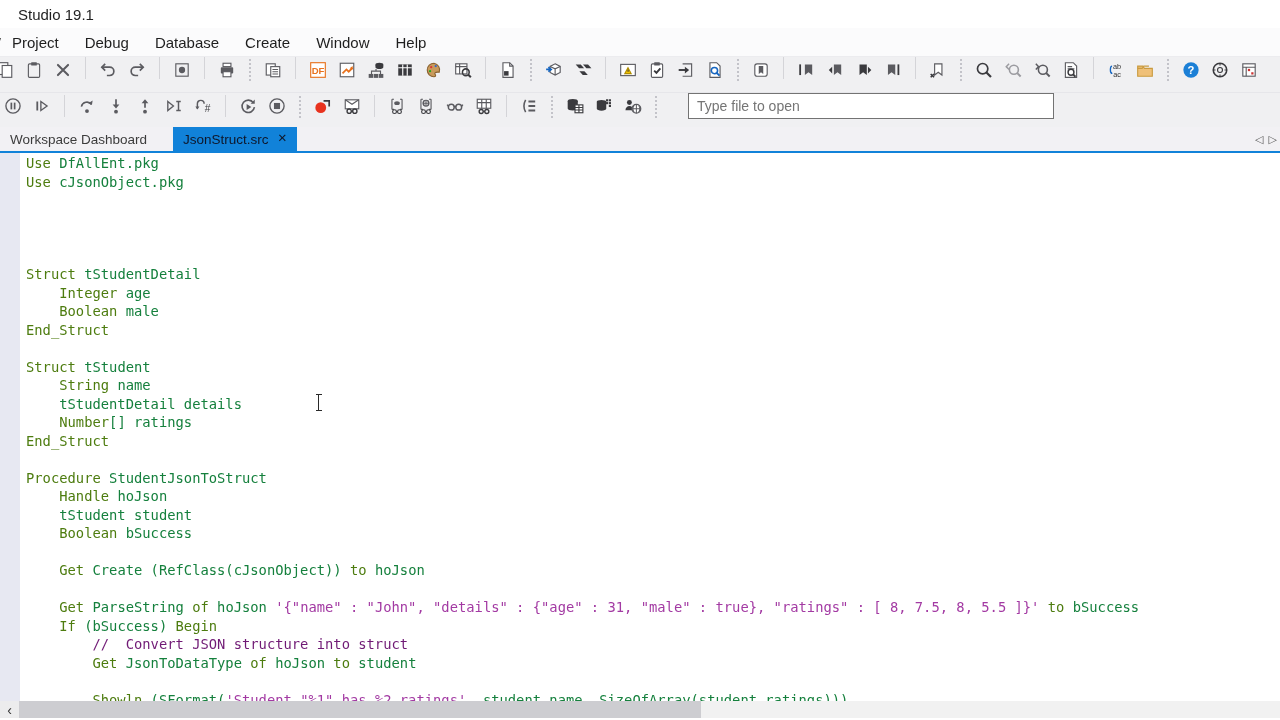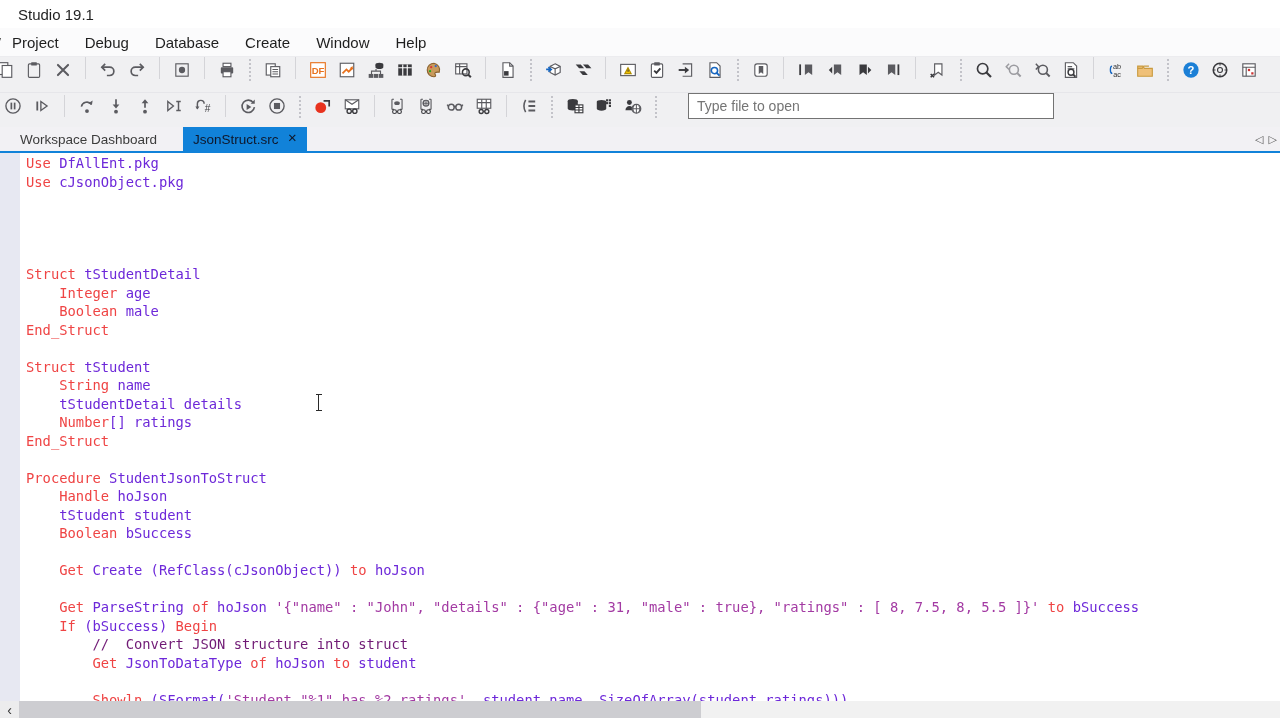--- a/index.html
+++ b/index.html
@@ -24,37 +24,37 @@
   .grip{width:6px;height:24px;margin:0 4px;flex:0 0 auto;
         background-image:radial-gradient(#c3c3c9 1px, rgba(0,0,0,0) 1.15px);
         background-size:4px 4px;background-position:1px 1px}
   .filebox{margin-left:22px;flex:0 0 auto}
   .filebox input{width:348px;height:24px;border:1px solid #737373;background:#fff;
         font-size:14px;color:#222;padding:0 8px;outline:none;
         font-family:"Liberation Sans",sans-serif}
   .filebox input::placeholder{color:#757575}
   .tabbar{height:24px;background:#f2f1f4;display:flex;align-items:stretch;position:relative;
           border-bottom:2px solid #1182d9;box-sizing:content-box}
-  .tabs{display:flex;padding-left:10px}
+  .tabs{display:flex;padding-left:0}
   .tab{display:flex;align-items:center;padding:0 10px;font-size:13.5px;color:#3c3c3c;cursor:default}
   .tab.active{background:#1182d9;color:#0f172a;margin-left:16px}
   .tab .close{margin-left:9px;font-size:11.5px;line-height:1}
   .tabscroll{position:absolute;right:3px;top:0;bottom:0;display:flex;align-items:center;
              color:#555;font-size:11px}
   .tabscroll span{margin-left:5px}
   .editor{position:relative;height:548px;background:#fff;overflow:hidden}
   .gutter{position:absolute;left:0;top:0;bottom:0;width:20px;background:#e7e8f2}
   .code{position:absolute;left:26px;top:1px;
         font-family:"DejaVu Sans Mono","Liberation Mono",monospace;
         font-size:13.8px;line-height:18.5px;white-space:pre;color:#1d1d1d}
   .code-line{height:18.5px}
-  .tok-k{color:#ef4444}
+  .tok-k{color:#4d7c0f}
   .tok-s{color:#a33aa3}
   .tok-c{color:#701a75}
-  .tok-p{color:#6d28d9}
+  .tok-p{color:#15803d}
   .caret{position:absolute;left:318px;top:241px;width:1px;height:17px;background:#2a2a2a}
   .caret::before,.caret::after{content:"";position:absolute;left:-2.5px;width:6px;height:1.2px;background:#2a2a2a}
   .caret::before{top:0}.caret::after{bottom:0}
   .hscroll{height:17px;display:flex;align-items:stretch;background:#f1f1f1}
   .sb-btn{width:19px;display:flex;align-items:center;justify-content:center;
           color:#333;background:#ececed;font-size:14px}
   .sb-track{flex:1;position:relative;background:#f1f1f1}
   .sb-thumb{position:absolute;left:0;top:0;bottom:0;width:682px;background:#cdcdd1}
   .bottomfill{height:4px;background:#fff}
 </style>

